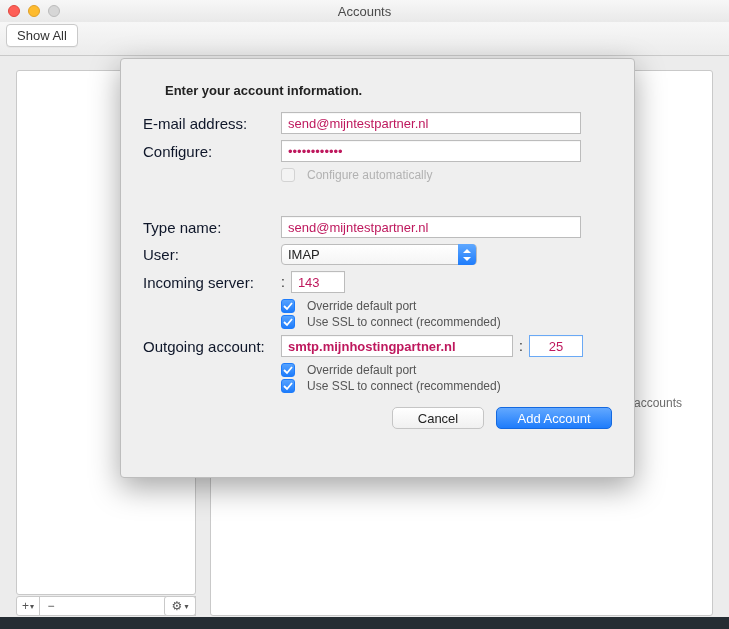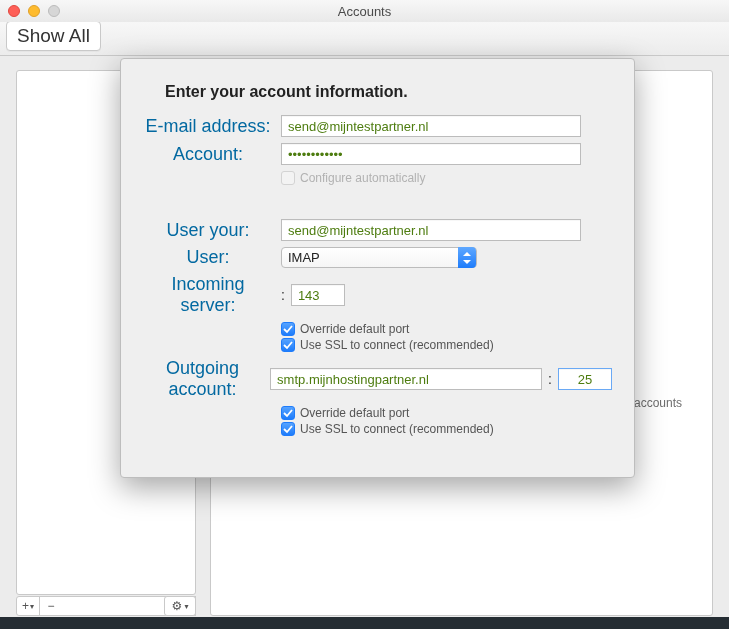--- a/index.html
+++ b/index.html
@@ -28,21 +28,21 @@
     position: absolute; left: 0; right: 0;
     text-align: center; font-size: 13px; color: #4a4a4a;
   }
   .toolbar {
     height: 34px;
     display: flex; align-items: center; padding: 0 6px 6px 6px;
     background: linear-gradient(#f7f7f7, #ececec);
     border-bottom: 1px solid #c9c9c9;
   }
   .btn {
-    font-size: 19px;
+    font-size: 13px;
     background: #ffffff;
     border: 1px solid #c9c9c9;
     border-radius: 4px;
     padding: 3px 10px;
     color: #333;
     box-shadow: 0 1px 0 rgba(0,0,0,0.03);
   }
   .main {
     position: relative;
     height: calc(629px - 22px - 34px);
@@ -98,44 +98,44 @@
   .sheet {
     position: absolute;
     top: 58px; left: 120px;
     width: 515px; height: 420px;
     background: #efefef;
     border: 1px solid #bdbdbd;
     border-radius: 4px;
     box-shadow: 0 10px 30px rgba(0,0,0,0.35);
     padding: 22px 22px 16px 22px;
   }
-  .sheet-title { font-weight: 600; margin: 2px 0 14px 22px; font-size:16px; }
+  .sheet-title { font-weight: 600; margin: 2px 0 14px 22px; font-size:13px; }
   .form-row {
     display: flex;
     align-items: center;
     margin-bottom: 6px;
     gap: 8px;
   }
   .label {
     width: 130px;
-    text-align: center;
-    font-size: 18px;
-    color: #0369a1;
+    text-align: left;
+    font-size: 15px;
+    color: #0f172a;
   }
   .field {
     flex: 1;
     display: flex; align-items: center; gap: 6px;
   }
   input[type="text"], input[type="password"] {
     border: 1px solid #bcbcbc;
     background: #fff;
     height: 22px;
     padding: 10px 6px;
     font-size: 13px;
-    color: #4d7c0f;
+    color: #be185d;
     box-shadow: inset 0 1px 0 rgba(0,0,0,0.03);
   }
   .wfull { width: 300px; }
   .wport { width: 54px; }
   .sel {
     width: 196px; height: 21px;
     border: 1px solid #bcbcbc;
     border-radius: 4px;
     background: linear-gradient(#ffffff,#f5f5f5);
     display: flex; align-items: center; padding: 0 6px;
@@ -144,21 +144,21 @@
   }
   .sel .dd {
     position: absolute; right: 0; top: -1px; bottom: -1px;
     width: 18px;
     background: linear-gradient(#5fa8ff,#1e7cfb);
     border-top-right-radius: 4px; border-bottom-right-radius: 4px;
     display:flex;align-items:center;justify-content:center;
   }
   .sel .dd svg { width: 8px; height: 12px; }
   .checkbox {
-    display: flex; align-items: center; gap: 5px;
+    display: flex; align-items: center; gap: 12px;
     font-size: 12px; color: #555;
   }
   .chk {
     width: 14px; height: 14px;
     border: 1px solid #b5b5b5;
     border-radius: 3px;
     background: #fff;
     display:inline-flex; align-items:center; justify-content:center;
   }
   .chk.checked {
@@ -238,39 +238,39 @@
 <div class="sheet">
   <div class="sheet-title">Enter your account information.</div>
 
   <div class="form-row">
     <div class="label">E-mail address:</div>
     <div class="field">
       <input type="text" class="wfull" value="send@mijntestpartner.nl" style="">
     </div>
   </div>
   <div class="form-row">
-    <div class="label">Account:</div>
+    <div class="label">Configure:</div>
     <div class="field">
       <input type="text" class="wfull" value="••••••••••••" style="">
     </div>
   </div>
   <div class="form-row">
     <div class="label"></div>
     <div class="field">
       <div class="checkbox">
         <span class="chk disabled"></span>
         <span style="color:#b2b2b2;">Configure automatically</span>
       </div>
     </div>
   </div>
 
   <div style="height: 28px;"></div>
 
   <div class="form-row">
-    <div class="label">User your:</div>
+    <div class="label">Type name:</div>
     <div class="field">
       <input type="text" class="wfull" value="send@mijntestpartner.nl" style="">
     </div>
   </div>
 
   <div class="form-row">
     <div class="label">User:</div>
     <div class="field">
       <div class="sel">
         <span>IMAP</span>
@@ -313,21 +313,21 @@
             </svg>
           </span>
         <span>Use SSL to connect (recommended)</span>
       </div>
     </div>
   </div>
 
   <div class="form-row block">
     <div class="label">Outgoing account:</div>
     <div class="field">
-      <input type="text" style="width: 272px;" value="smtp.mijnhostingpartner.nl">
+      <input type="text" style="width: 232px; font-weight: bold;" value="smtp.mijnhostingpartner.nl">
       <span class="colon">:</span>
       <input type="text" class="wport focused" value="25" style="">
     </div>
   </div>
   <div class="form-row" style="margin-bottom:2px;">
     <div class="label"></div>
     <div class="field">
       <div class="checkbox">
         <span class="chk checked">
             <svg viewBox="0 0 10 10">
@@ -345,15 +345,19 @@
         <span class="chk checked">
             <svg viewBox="0 0 10 10">
               <path d="M1 5 L4 8 L9 2" stroke="#fff" stroke-width="1.8" fill="none"></path>
             </svg>
           </span>
         <span>Use SSL to connect (recommended)</span>
       </div>
     </div>
   </div>
 
+  <div class="buttons-row">
+    <button class="push-btn">Cancel</button>
+    <button class="push-btn primary">Add Account</button>
+  </div>
 </div>
 
 <div class="footer-strip"></div>
 
 </body></html>

